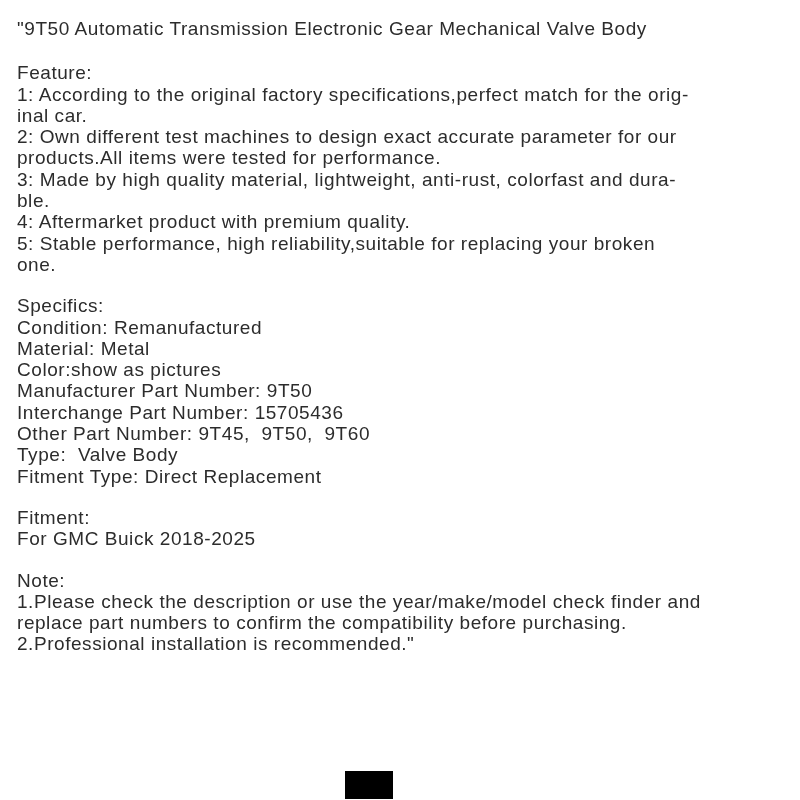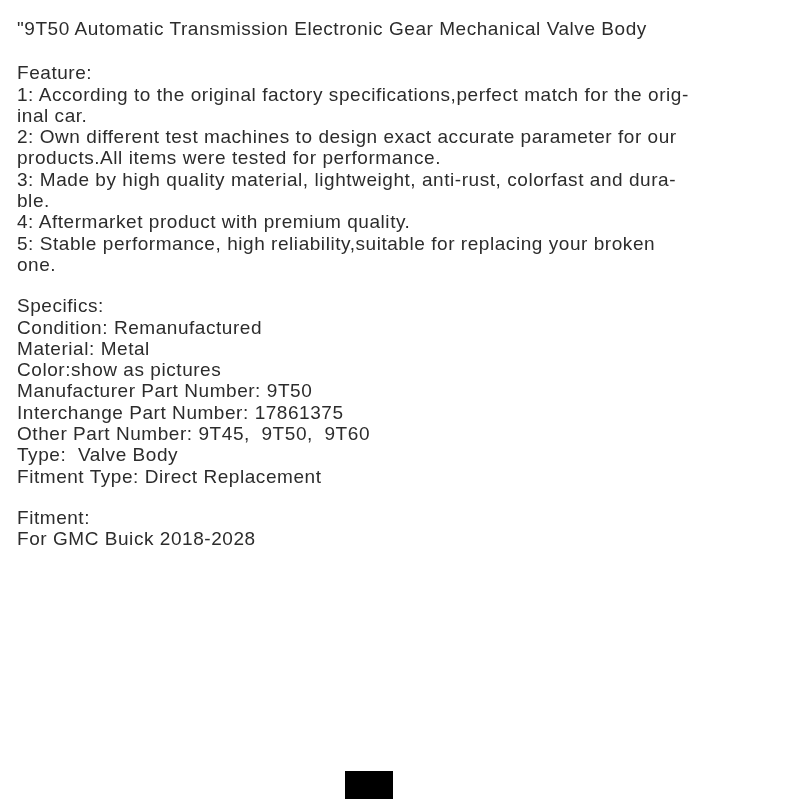--- a/index.html
+++ b/index.html
@@ -55,20 +55,24 @@
 3: Made by high quality material, lightweight, anti-rust, colorfast and dura-
 ble.
 4: Aftermarket product with premium quality.
 5: Stable performance, high reliability,suitable for replacing your broken
 one.</p>
   <p class="block">Specifics:
 Condition: Remanufactured
 Material: Metal
 Color:show as pictures
 Manufacturer Part Number: 9T50
-Interchange Part Number: 17861375
+Interchange Part Number: 15705436
 Other Part Number: 9T45,  9T50,  9T60
 Type:  Valve Body
 Fitment Type: Direct Replacement</p>
   <p class="block">Fitment:
-For GMC Buick 2018-2028</p>
+For GMC Buick 2018-2025</p>
+  <p class="block">Note:
+1.Please check the description or use the year/make/model check finder and
+replace part numbers to confirm the compatibility before purchasing.
+2.Professional installation is recommended."</p>
   <div class="bottom-marker" style="background: rgb(0, 0, 0);"></div>
 </div>
 
 </body></html>

